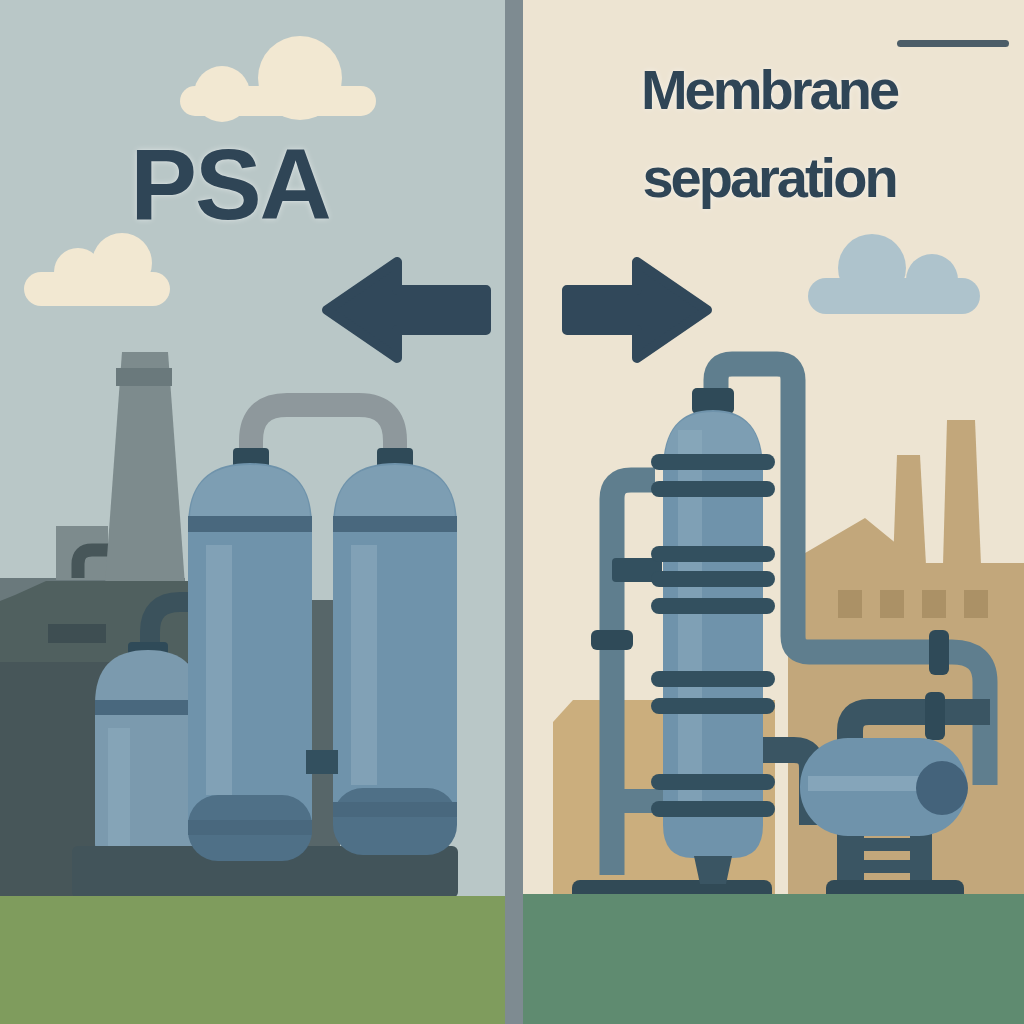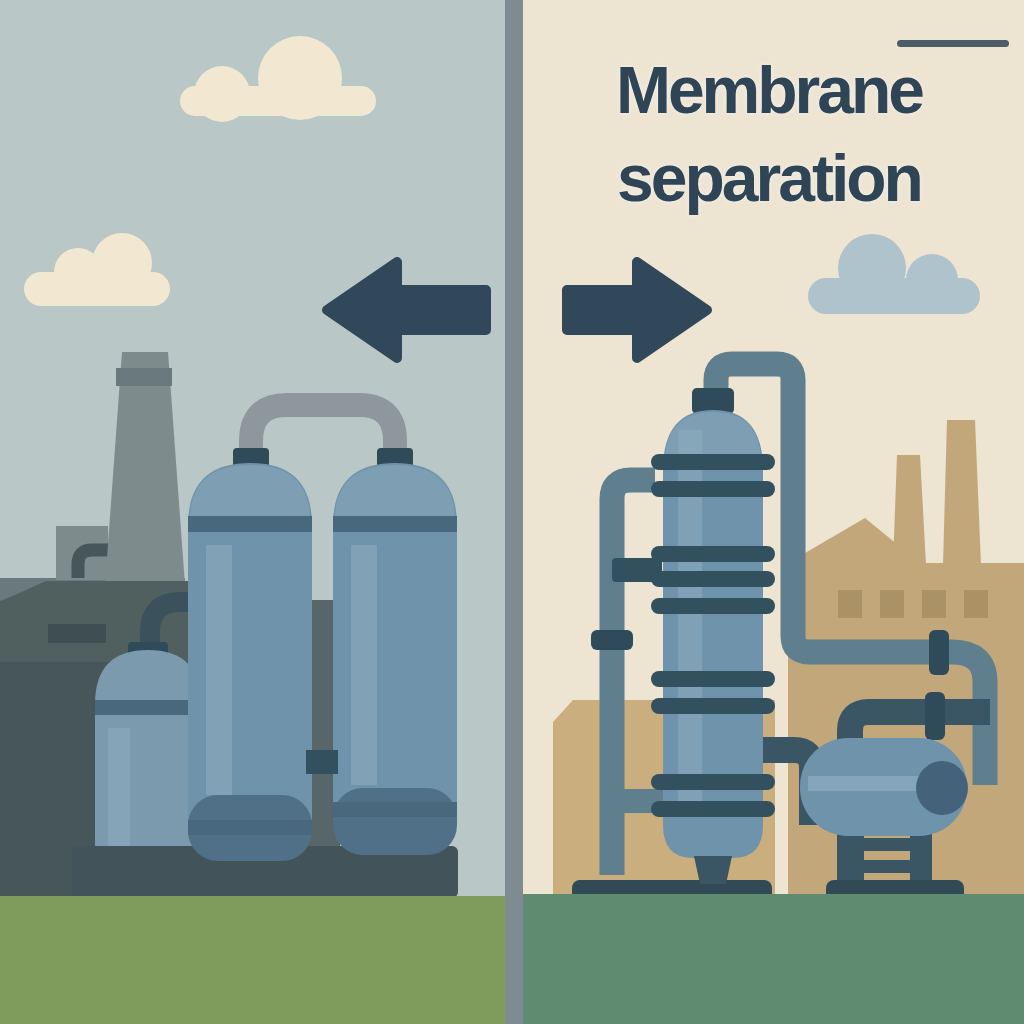--- a/index.html
+++ b/index.html
@@ -3,21 +3,21 @@
 <meta charset="utf-8">
 <style>
   html,body{margin:0;padding:0;background:#888;}
   .canvas{position:relative;width:1024px;height:1024px;overflow:hidden;
           font-family:"Liberation Sans", sans-serif;}
   .scene{position:absolute;left:0;top:0;width:1024px;height:1024px;display:block;}
   .title{position:absolute;font-weight:800;color:var(--ink);
          text-align:center;
          text-shadow:0 0 6px rgba(255,255,255,.45),0 0 2px rgba(255,255,255,.35);}
   .title-left{left:0;top:134px;width:460px;font-size:100px;letter-spacing:-2px;line-height:1;}
-  .title-right{left:523px;top:46px;width:492px;font-size:66px;letter-spacing:-3px;line-height:88px;}
+  .title-right{left:523px;top:46px;width:492px;font-size:56px;letter-spacing:-3px;line-height:88px;}
   
   .f-leftsky{fill:var(--left_sky)} .f-rightsky{fill:var(--right_sky)}
   .f-divider{fill:var(--divider)} .f-gl{fill:var(--ground_left)} .f-gr{fill:var(--ground_right)}
   .f-tank{fill:var(--tank)} .f-tankl{fill:var(--tank_light)} .f-tankhl{fill:var(--tank_highlight)}
   .f-band{fill:var(--tank_band)} .f-tankb{fill:var(--tank_bottom)}
   .f-cap{fill:var(--cap)} .f-slate{fill:var(--slate)} .f-base{fill:var(--base)}
   .s-pipegray{stroke:var(--pipe_gray)} .s-steel{stroke:var(--steel_pipe)}
   .s-dark{stroke:var(--dark_pipe)} .s-handle{stroke:var(--factory_darker)}
   .f-steel{fill:var(--steel_pipe)}
   .f-fgray{fill:var(--factory_gray)} .f-fgray2{fill:var(--factory_gray_light)}
@@ -157,15 +157,16 @@
 
     <rect x="0" y="896" width="505" height="128" class="f-gl"></rect>
     <rect x="523" y="894" width="501" height="130" class="f-gr"></rect>
 
     <rect x="505" y="0" width="18" height="1024" class="f-divider"></rect>
 
     <polygon points="397,262 397,290 486,290 486,330 397,330 397,358 327,310" class="f-arrow"></polygon>
     <polygon points="637,262 637,290 567,290 567,330 637,330 637,358 707,310" class="f-arrow"></polygon>
   </svg>
 
+  <div class="title title-left">PSA</div>
   <div class="title title-right">Membrane separation</div>
 
 </div>
 
 </body></html>

